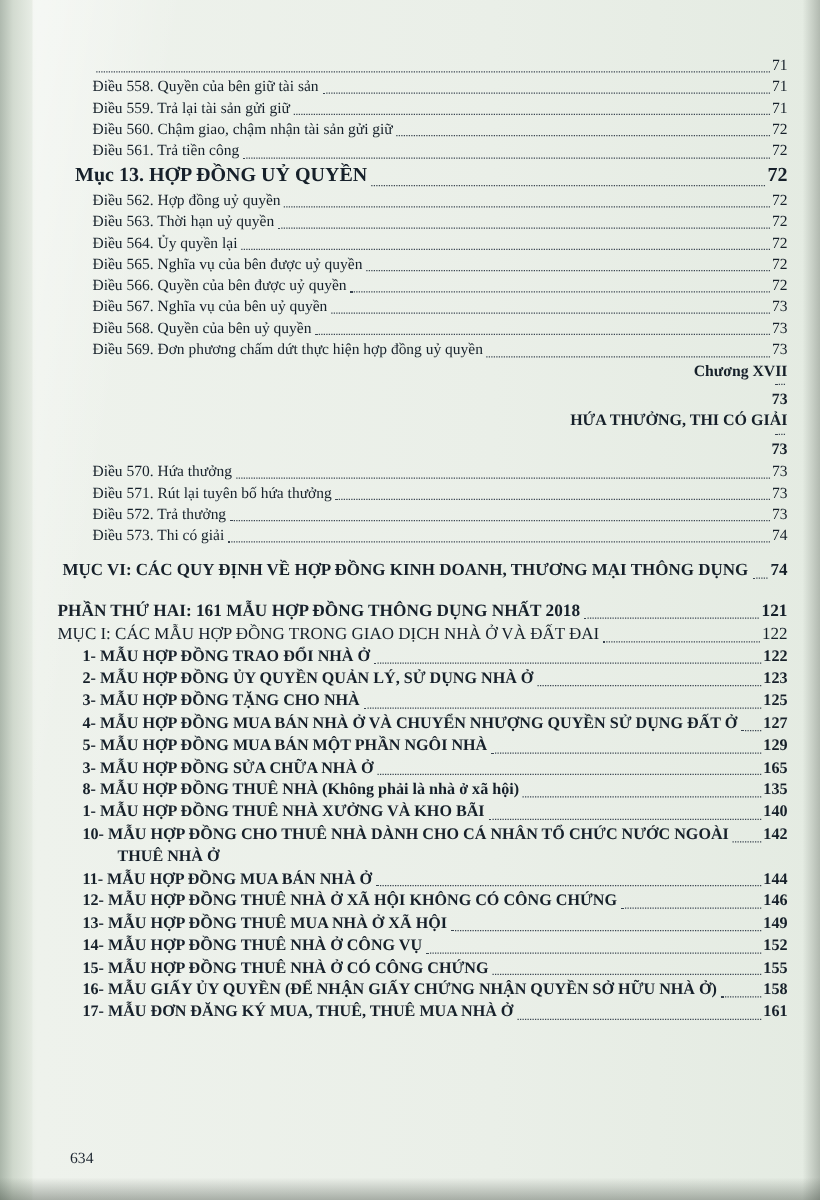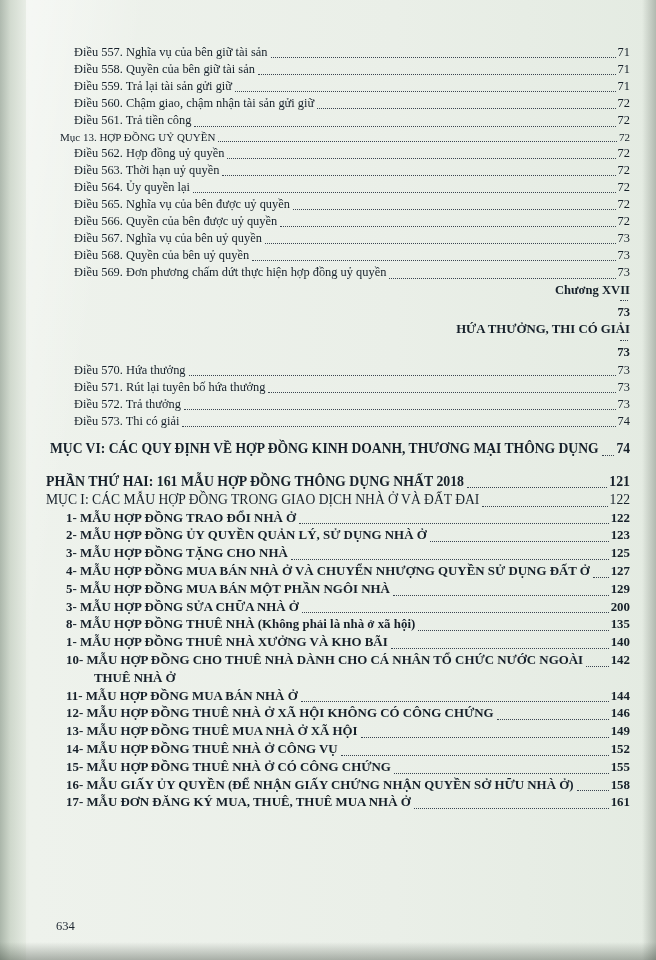--- a/index.html
+++ b/index.html
@@ -60,23 +60,23 @@
     flex: 0 0 auto;
     text-align: left;
   }
 
   
   .lv-article {
     font-size: 12.4px;
     padding-left: 28px;
   }
   .lv-muc {
-    font-size: 11px;
+    font-size: 16px;
     padding-left: 14px;
-    font-weight: 400;
+    font-weight: 700;
   }
   .lv-chapter {
     font-size: 12.6px;
     padding-left: 14px;
     font-weight: 600;
     flex-direction: column;
   }
   .lv-chapter-title {
     font-size: 12.8px;
     padding-left: 14px;
@@ -139,21 +139,20 @@
     z-index: 4;
   }
 </style>
 </head>
 <body>
 
 <div class="page">
   <div class="spine"></div>
   <div class="toc" id="toc">
       <div class="row lv-article">
-        <span class="txt">Điều 557. Nghĩa vụ của bên giữ tài sản</span>
         <span class="dots"></span>
         <span class="pg">71</span>
       </div>
       <div class="row lv-article">
         <span class="txt">Điều 558. Quyền của bên giữ tài sản</span>
         <span class="dots"></span>
         <span class="pg">71</span>
       </div>
       <div class="row lv-article">
         <span class="txt">Điều 559. Trả lại tài sản gửi giữ</span>
@@ -283,21 +282,21 @@
         <span class="pg">127</span>
       </div>
       <div class="row lv-form">
         <span class="txt">5- MẪU HỢP ĐỒNG MUA BÁN MỘT PHẦN NGÔI NHÀ</span>
         <span class="dots"></span>
         <span class="pg">129</span>
       </div>
       <div class="row lv-form">
         <span class="txt">3- MẪU HỢP ĐỒNG SỬA CHỮA NHÀ Ở</span>
         <span class="dots"></span>
-        <span class="pg">200</span>
+        <span class="pg">165</span>
       </div>
       <div class="row lv-form">
         <span class="txt">8- MẪU HỢP ĐỒNG THUÊ NHÀ (Không phải là nhà ở xã hội)</span>
         <span class="dots"></span>
         <span class="pg">135</span>
       </div>
       <div class="row lv-form">
         <span class="txt">1- MẪU HỢP ĐỒNG THUÊ NHÀ XƯỞNG VÀ KHO BÃI</span>
         <span class="dots"></span>
         <span class="pg">140</span>

